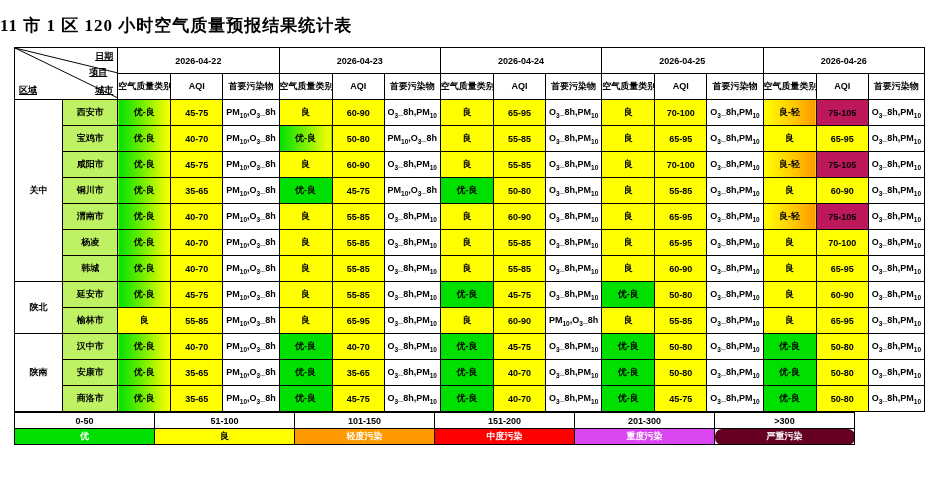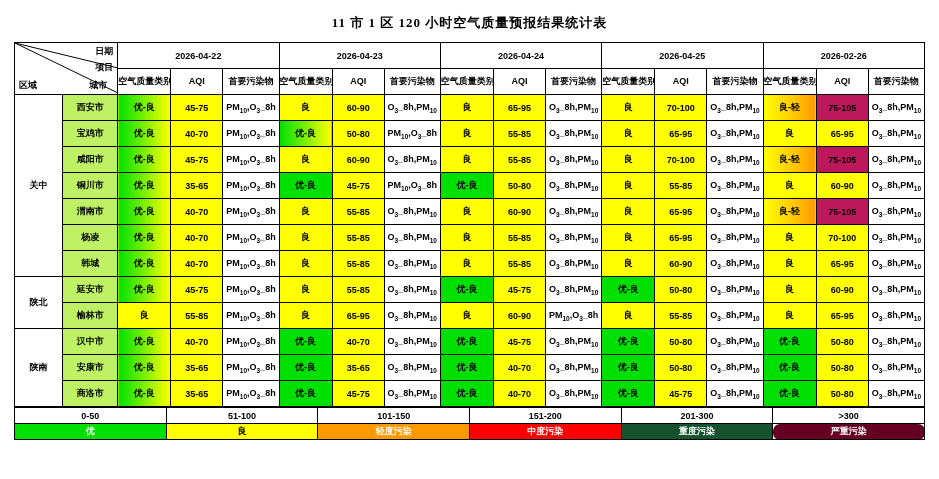--- a/index.html
+++ b/index.html
@@ -5,24 +5,24 @@
   html,body{margin:0;padding:0;}
   body{
     width:939px;height:479px;
     background:#ffffff;
     font-family:"Liberation Sans","DejaVu Sans",sans-serif;
     color:#000;
     overflow:hidden;
   }
   .page{position:relative;width:939px;height:479px;box-sizing:border-box;}
   .title{
-    text-align:center;
+    text-align:left;
     font-family:"Liberation Serif","DejaVu Serif",serif;
     font-weight:bold;
-    font-size:13px;
+    font-size:17px;
     letter-spacing:1px;
     padding-top:14px;
     padding-bottom:10px;
   }
   table.grid{
     border-collapse:collapse;
     margin:0 14px;
     width:911px;
     table-layout:fixed;
   }
@@ -31,25 +31,25 @@
     font-size:9px;
     text-align:center;
     vertical-align:middle;
     padding:0;
     height:25px;
     font-weight:bold;
     overflow:hidden;
     white-space:nowrap;
   }
   .hdr-corner{position:relative;height:50px;padding:0;}
-  .hdr-corner .lbl{position:absolute;font-size:9px;font-weight:bold;}
+  .hdr-corner .lbl{position:absolute;font-size:9px;font-weight:bold;text-decoration:underline;}
   .lbl-date{top:2px;right:4px;}
-  .lbl-item{top:18px;right:4px;}
+  .lbl-item{top:18px;right:10px;}
   .lbl-region{bottom:2px;left:4px;text-align:right;}
-  .lbl-city{bottom:2px;right:10px;}
+  .lbl-city{bottom:2px;right:4px;}
   .diag{position:absolute;inset:0;}
   .datecell{font-size:10px;height:22px;}
   .subhdr{height:28px;line-height:11px;font-size:9px;margin-left:44px;}
   .region{font-size:10px;}
   .city{font-size:10px;background:#bef264;}
   .lev{font-size:9.5px;}
   .aqi{font-size:9.5px;}
   .pol{font-size:8.5px;font-weight:bold;background:#ffffff;}
   .pol sub{font-size:6.5px;}
   .green{background:#00e000;}
@@ -66,21 +66,21 @@
     font-size:9px;
     font-weight:bold;
     padding:3px 4px;
     height:15px;
     line-height:13px;
     text-align:left;
   }
   table.legend{
     border-collapse:collapse;
     margin:0 14px;
-    width:911px;
+    width:841px;
     table-layout:fixed;
   }
   table.legend td{
     border:1px solid #000;
     font-size:9px;
     font-weight:bold;
     text-align:center;
     height:15px;
     padding:0;
   }
@@ -128,21 +128,21 @@
           </svg>
           <span class="lbl lbl-date">日期</span>
           <span class="lbl lbl-item">项目</span>
           <span class="lbl lbl-region">区域</span>
           <span class="lbl lbl-city">城市</span>
         </td>
         <td class="datecell" colspan="3">2026-04-22</td>
         <td class="datecell" colspan="3">2026-04-23</td>
         <td class="datecell" colspan="3">2026-04-24</td>
         <td class="datecell" colspan="3">2026-04-25</td>
-        <td class="datecell" colspan="3">2026-02-26</td>
+        <td class="datecell" colspan="3">2026-04-26</td>
       </tr>
       <tr>
         <td class="subhdr"><span>空气质量类别</span></td>
         <td class="subhdr">AQI</td>
         <td class="subhdr"><span>首要污染物</span></td>
         <td class="subhdr"><span>空气质量类别</span></td>
         <td class="subhdr">AQI</td>
         <td class="subhdr"><span>首要污染物</span></td>
         <td class="subhdr"><span>空气质量类别</span></td>
         <td class="subhdr">AQI</td>
@@ -387,19 +387,19 @@
           <td class="lg-num">101-150</td>
           <td class="lg-num">151-200</td>
           <td class="lg-num">201-300</td>
           <td class="lg-num">&gt;300</td>
         </tr>
       <tr id="legend-label-row">
           <td class="lg-0" style="background: rgb(0, 224, 0);">优</td>
           <td class="lg-1" style="background: rgb(255, 255, 0);">良</td>
           <td class="lg-2" style="background: rgb(255, 153, 0);">轻度污染</td>
           <td class="lg-3" style="background: rgb(255, 0, 0);">中度污染</td>
-          <td class="lg-4" style="background: #14532d;">重度污染</td>
+          <td class="lg-4" style="background: #d946ef;">重度污染</td>
           <td class="lg-5" style="background: rgb(102, 0, 34);">严重污染</td>
         </tr>
     </tbody>
   </table>
 
 </div>
 
 </body></html>

